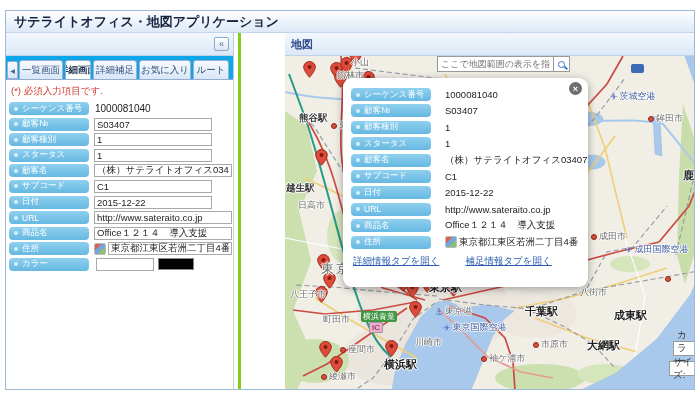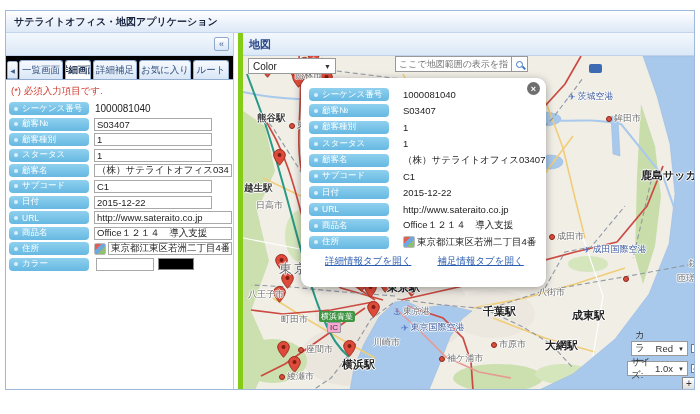--- a/index.html
+++ b/index.html
@@ -2,33 +2,33 @@
 <html><head>
 <meta charset="utf-8">
 <style>
   html,body{margin:0;padding:0;width:700px;height:414px;background:#fff;overflow:hidden;
     font-family:"Liberation Sans","DejaVu Sans",sans-serif;}
   *{box-sizing:border-box;}
   .window{position:absolute;left:5px;top:10px;width:690px;height:380px;background:#fff;
     border:1px solid #9FB9DA;}
   .titlebar{height:22px;background:linear-gradient(#FEFEFF,#DDE8F7);border-bottom:1px solid #C3D5EC;
     display:flex;align-items:center;padding:0 8px;}
-  .titlebar .t{font-size:10px;font-weight:bold;color:#17243E;}
+  .titlebar .t{font-size:13px;font-weight:bold;color:#17243E;}
   .content{display:flex;height:356px;}
   .leftcol{width:228px;border-right:1px solid #B9CEE8;display:flex;flex-direction:column;background:#fff;}
   .gapcol{width:4px;background:#fff;}
-  .rightcol{flex:1;border-left:5px solid #84cc16;display:flex;flex-direction:column;}
+  .rightcol{flex:1;border-left:3px solid #84cc16;display:flex;flex-direction:column;padding-left:44px;}
   .band{height:23px;background:linear-gradient(#F3F8FD,#DCE8F7);border-bottom:1px solid #C0D2EA;
     display:flex;align-items:center;padding:0 4px;}
   .band .maptitle{font-size:11px;font-weight:bold;color:#2B4A8B;padding-left:2px;}
   .collapsebtn{margin-left:auto;width:15px;height:14px;border:1px solid #8FA9CB;border-radius:2px;
     background:linear-gradient(#FFF,#D9E5F5);font-size:9px;color:#44628C;display:flex;
     align-items:center;justify-content:center;cursor:pointer;}
   
-  .tabbar{height:24px;background:#000000;border-bottom:1px solid #93ADCF;display:flex;
+  .tabbar{height:24px;background:#0ea5e9;border-bottom:1px solid #93ADCF;display:flex;
     align-items:flex-end;padding:3px 1px 0 1px;overflow:hidden;}
   .tabarrow{width:11px;height:18px;border:1px solid #96B1D4;border-radius:2px 2px 0 0;
     background:linear-gradient(#FAFCFE,#D8E5F6);color:#44628C;font-size:6px;display:flex;
     align-items:center;justify-content:center;flex:none;cursor:pointer;}
   .tab{height:19px;border:1px solid #96B1D4;border-bottom:none;border-radius:3px 3px 0 0;
     background:linear-gradient(#F7FAFE,#D9E6F7);color:#33517E;font-size:9.5px;display:flex;
     align-items:center;justify-content:center;margin:0 1px;flex:none;overflow:hidden;
     white-space:nowrap;cursor:pointer;}
   .tab.active{background:#FFF;color:#182B4C;font-weight:bold;}
   .note{font-size:9.5px;color:#CF3A2E;margin:5px 0 4px 5px;}
@@ -81,21 +81,21 @@
   .pclose{position:absolute;right:6px;top:4px;width:13px;height:13px;border-radius:50%;
     background:#6E6E6E;color:#FFF;font-size:9px;font-weight:bold;display:flex;align-items:center;
     justify-content:center;cursor:pointer;}
   .prow{display:flex;align-items:center;height:13px;margin-bottom:3.4px;}
   .pval{margin-left:14px;font-size:9.5px;color:#222;white-space:nowrap;}
   .pgeo{display:flex;align-items:center;margin-left:14px;gap:2px;font-size:9.5px;color:#222;white-space:nowrap;}
   .picons{display:flex;align-items:center;margin-left:14px;gap:7px;}
   .flag-icon{width:2px;height:10px;background:#44485C;position:relative;display:block;}
   .flag-icon::after{content:"";position:absolute;left:2px;top:0;width:8px;height:5px;background:#3A3F55;}
   .star-icon{color:#A5A5A5;font-size:11px;line-height:10px;}
-  .plinks{display:flex;gap:26px;margin:6px 0 0 16px;}
+  .plinks{display:flex;gap:26px;margin:6px 0 0 2px;}
   .plink{font-size:9.5px;color:#2A5DB0;text-decoration:underline;cursor:pointer;white-space:nowrap;}
   
   .ctrl{position:absolute;background:#FFF;border:1px solid #999;height:15px;display:flex;
     align-items:center;font-size:9.5px;color:#333;padding:0 3px;z-index:4;}
   .ctrl .arr{font-size:6px;margin-left:5px;color:#333;}
   .ctrl .lab{margin-right:4px;}
   .cbox{position:absolute;width:9px;height:9px;border:1px solid #777;background:#FFF;z-index:4;
     font-size:8px;line-height:8px;text-align:center;color:#333;cursor:pointer;}
   .zoominbtn{position:absolute;width:14px;height:13px;border:1px solid #888;
     background:linear-gradient(#FFF,#DDD);font-size:10px;line-height:11px;text-align:center;
@@ -563,24 +563,20 @@
             <div class="mlabel city" style="left: 363px; top: 56px;">
               <span class="ldot"></span>
               <span>鉾田市</span>
             </div>
 
             <div class="mlabel stationbig" style="left: 398px; top: 112px;">
               <span>鹿島サッカースタジアム駅</span>
             </div>
           </div>
 
-        <div class="colorselect">
-          <span>Color</span>
-          <span class="arr">▼</span>
-        </div>
         <div class="searchwrap">
           <input class="searchinput" placeholder="ここで地図範囲の表示を指定下さ" style="">
           <span class="searchbtn">
               <span class="search-icon"></span>
             </span>
         </div>
 
         <div class="popup">
           <span class="pclose">
               <span>×</span>

